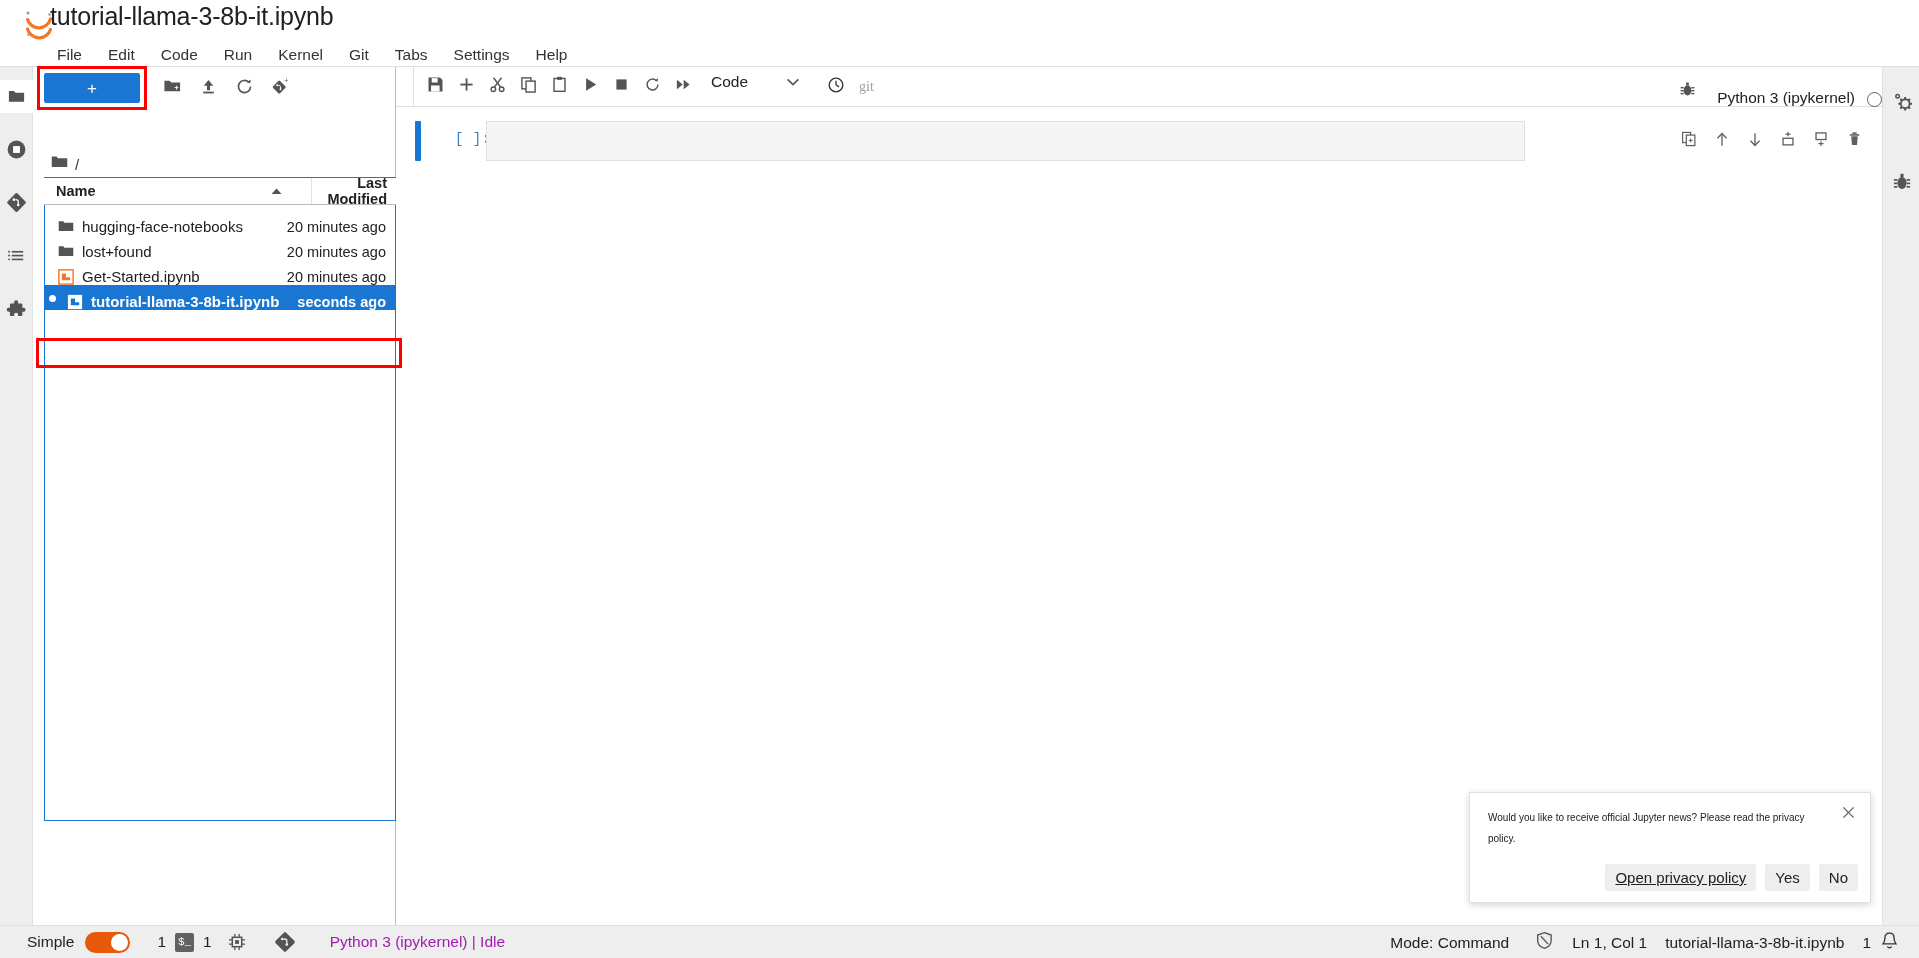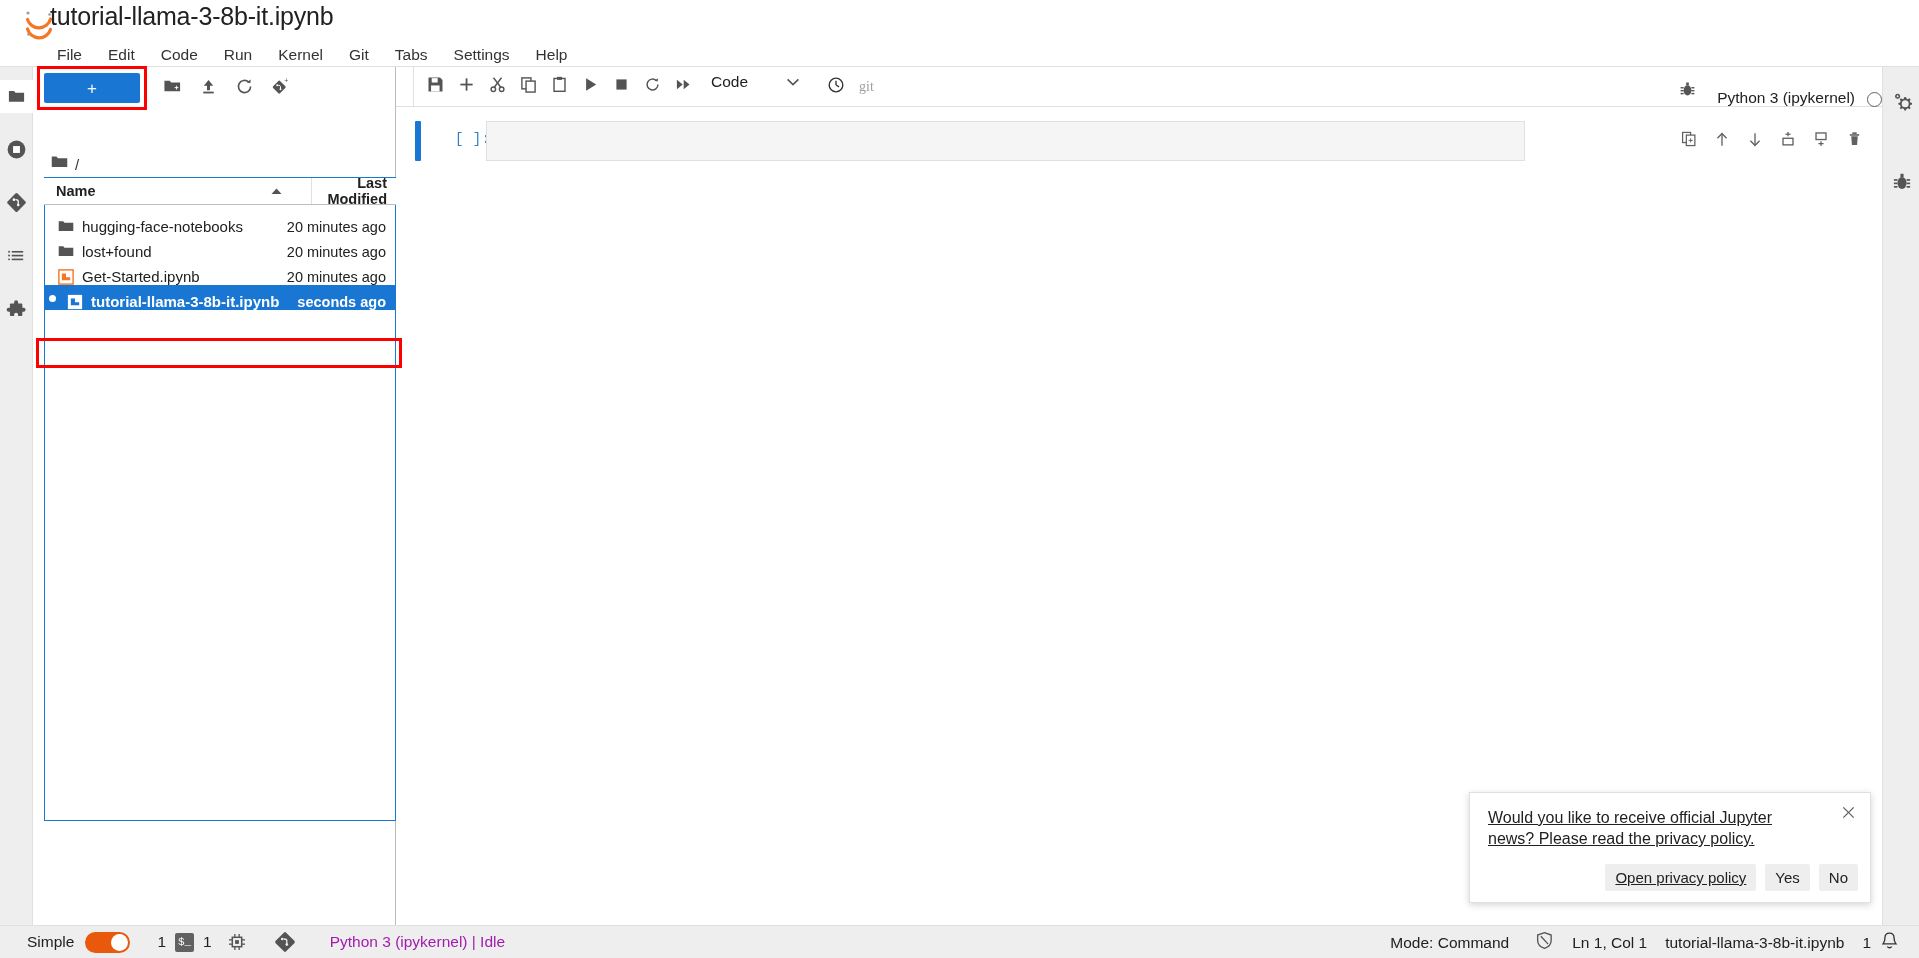--- a/index.html
+++ b/index.html
@@ -236,21 +236,21 @@
   .sb-gap-s { width:18px; }
 
   
   .toast {
     position:absolute; left:1469px; top:792px; width:402px; height:111px;
     background:#fff; border:1px solid #e0e0e0;
     box-shadow: 0 2px 7px rgba(0,0,0,0.17);
   }
   .toast-msg {
     position:absolute; left:18px; top:14px; width:320px;
-    font-size:16px; color:#212121; line-height:21px;text-decoration:underline;
+    font-size:10px; color:#212121; line-height:21px;
   }
   .toast-close {
     position:absolute; right:13px; top:12px; width:18px; height:18px;
     display:flex; align-items:center; justify-content:center; cursor:pointer;
   }
   .toast-actions {
     position:absolute; right:12px; bottom:11px; display:flex; align-items:center; gap:9px;
   }
   .toast-btn {
     background:#eeeeee; border:none; border-radius:2px;

